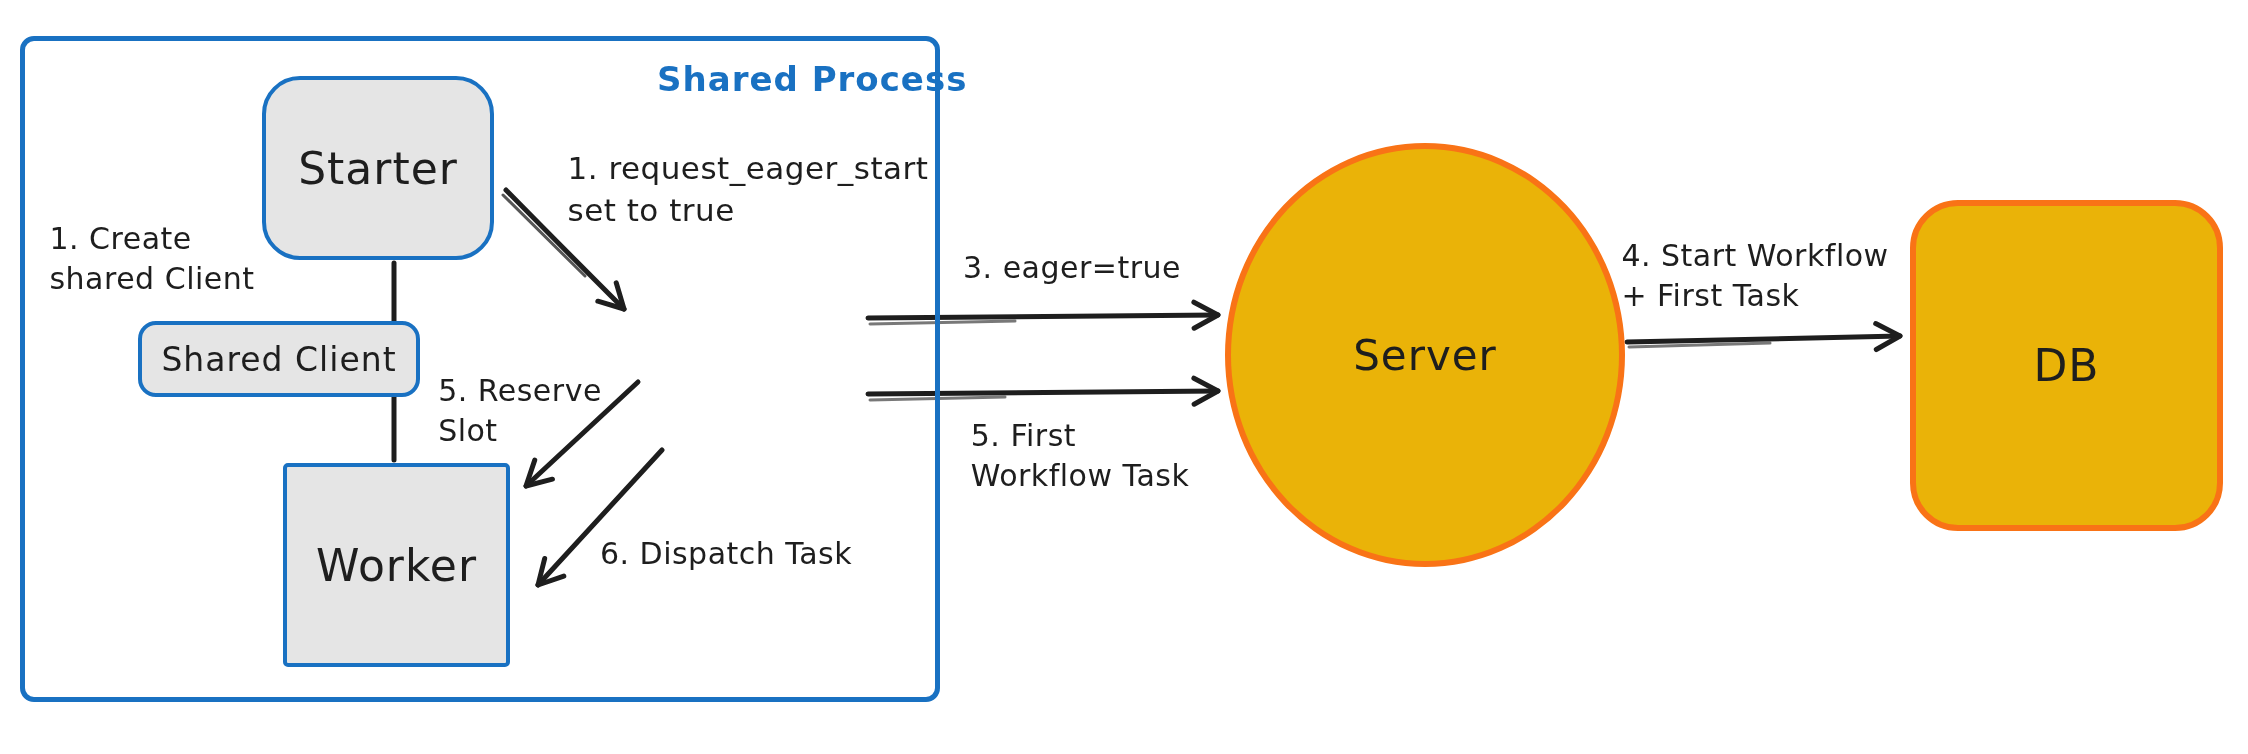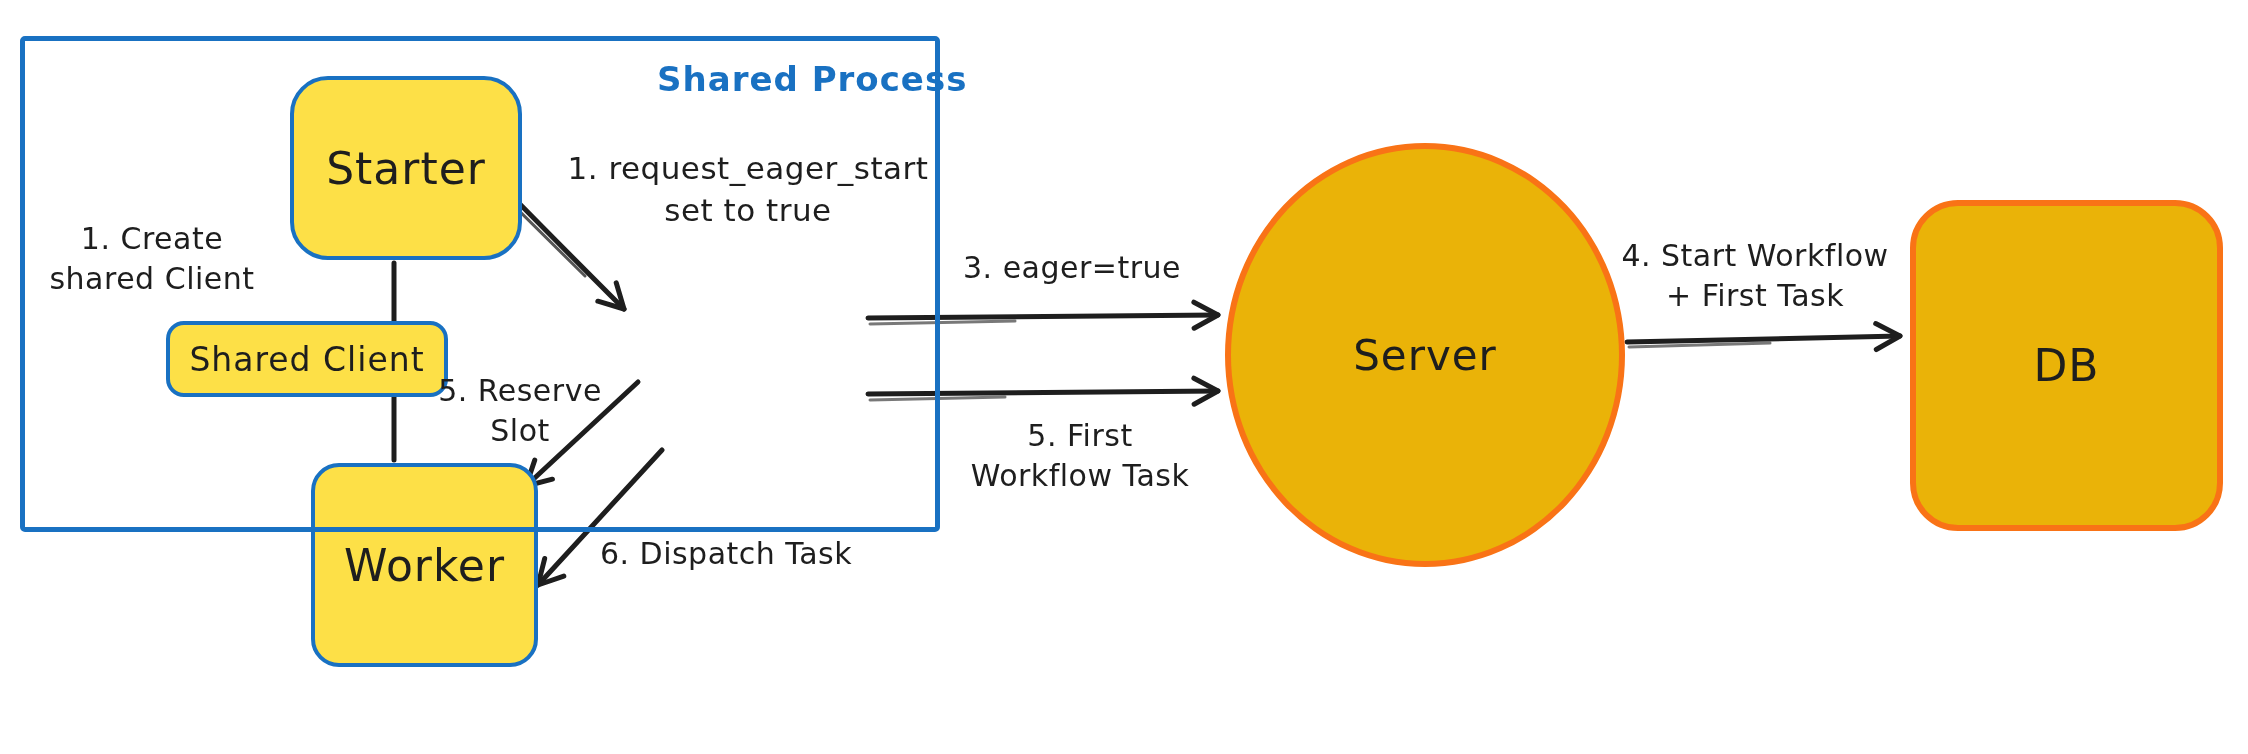--- a/index.html
+++ b/index.html
@@ -25,66 +25,64 @@
   }
   .node {
     position: absolute;
     box-sizing: border-box;
     display: flex;
     align-items: center;
     justify-content: center;
     z-index: 2;
   }
   .node.blue {
-    background: #fde047;
+    background: #e5e5e5;
     border: 4.5px solid #1971c2;
-    margin-left: 28px;
   }
   .node.red {
     background: #eab308;
     border: 6px solid #f97316;
   }
   .node-label {
     font-size: 44px;
     letter-spacing: 1px;
     white-space: nowrap;
   }
   #node-starter        { left: 262px; top: 76px;  width: 232px; height: 184px; border-radius: 38px; }
   #node-shared-client  { left: 138px; top: 321px; width: 282px; height: 76px;  border-radius: 18px; }
   #node-shared-client .node-label { font-size: 33px; }
-  #node-worker         { left: 283px; top: 463px; width: 227px; height: 204px; border-radius: 28px; }
+  #node-worker         { left: 283px; top: 463px; width: 227px; height: 204px; border-radius: 5px; }
   #node-sdk            { left: 638px; top: 252px; width: 222px; height: 204px; border-radius: 44px; }
   #node-server         { left: 1225px; top: 143px; width: 400px; height: 424px; border-radius: 50%; }
   #node-server .node-label { font-size: 42px; }
   #node-db             { left: 1910px; top: 200px; width: 313px; height: 331px; border-radius: 48px; }
 
   .process-container {
     position: absolute;
     left: 20px; top: 36px;
-    width: 920px; height: 496px;
+    width: 920px; height: 666px;
     box-sizing: border-box;
     border: 5px solid #1971c2;
-    border-radius: 5px;
+    border-radius: 14px;
     background: transparent;
     z-index: 4;
     pointer-events: none;
   }
   .process-title {
     position: absolute;
     left: 632px; top: 18px;
     font-size: 34px;
     font-weight: 600;
     letter-spacing: 1px;
     color: #1971c2;
     white-space: nowrap;
   }
   .anno {
     position: absolute;
     transform: translate(-50%, -50%);
-    text-align: center;
     font-size: 30px;
     line-height: 1.34;
     white-space: pre-line;
     letter-spacing: 0.5px;
     z-index: 3;
   }
   #anno-create    { left: 152px;  top: 259px; }
   #anno-request   { left: 748px;  top: 190px; font-size: 31px; }
   #anno-reserve   { left: 520px;  top: 411px; }
   #anno-dispatch  { left: 726px;  top: 554px; white-space: nowrap; }

